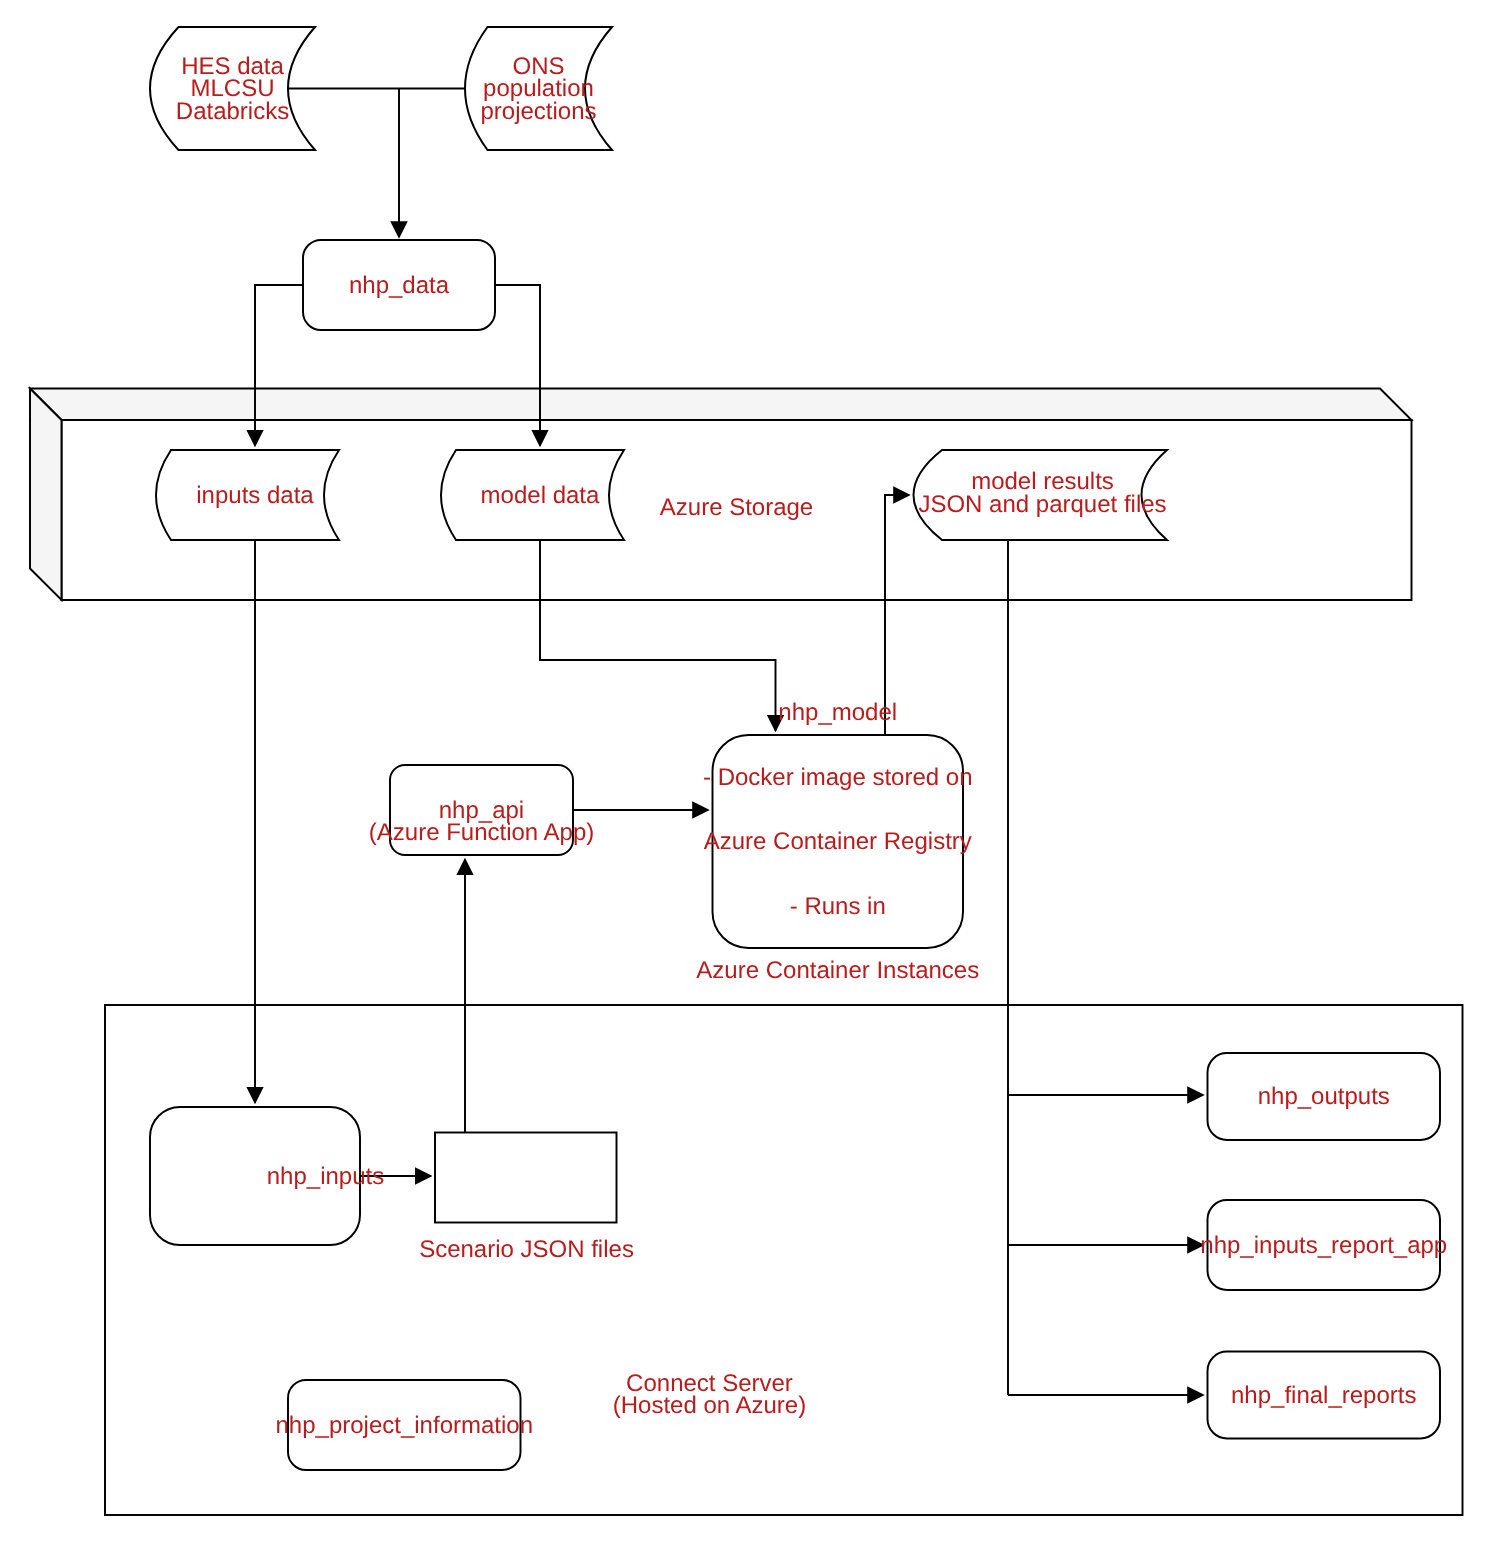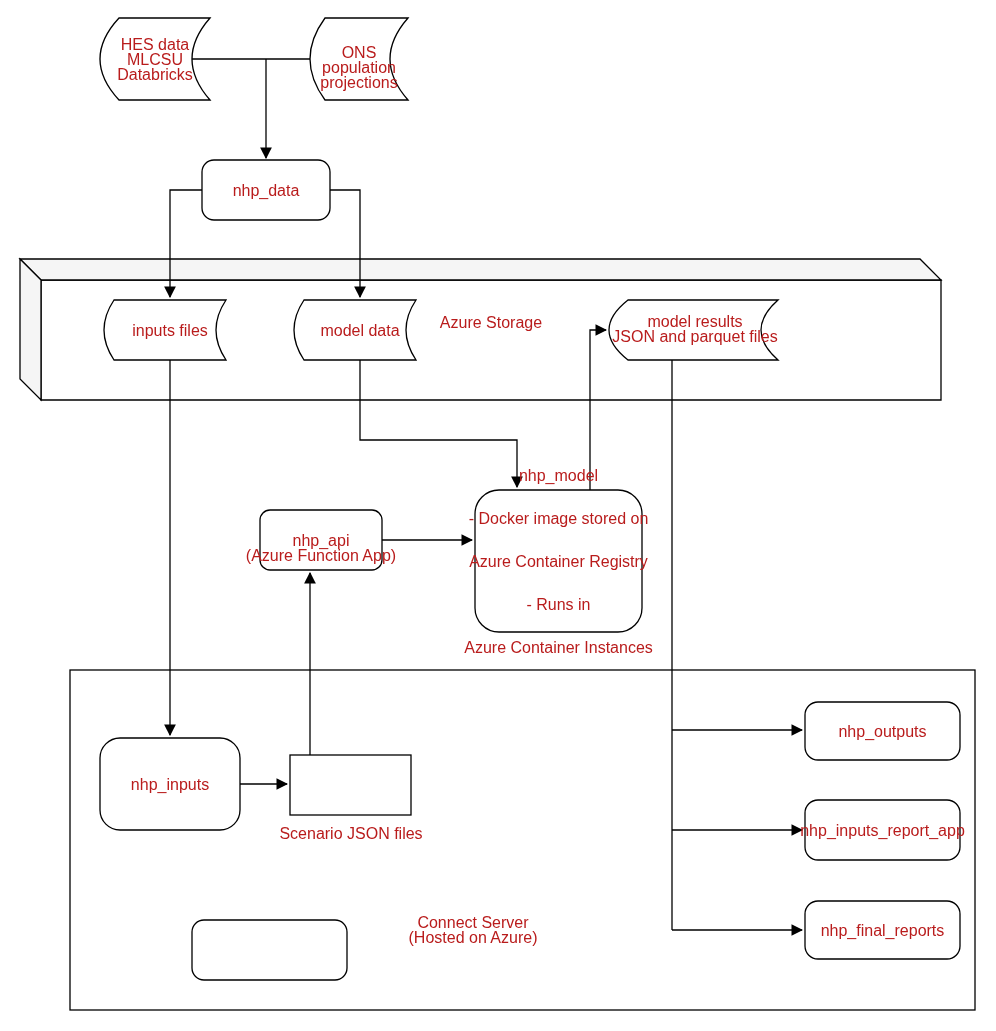--- a/index.html
+++ b/index.html
@@ -78,39 +78,39 @@
     <rect class="shape" x="805" y="800" width="155" height="60" rx="13" ry="13"></rect>
     <rect class="shape" x="805" y="901" width="155" height="58" rx="13" ry="13"></rect>
   </svg>
 
   <div class="lbl" style="left:104px; top:28px; width:102px; height:62px;">
     <span>HES data</span>
     <span>MLCSU</span>
     <span>Databricks</span>
   </div>
 
-  <div class="lbl" style="left:309px; top:28px; width:100px; height:62px;justify-content:flex-end;">
+  <div class="lbl" style="left:309px; top:28px; width:100px; height:62px;">
     <span>ONS</span>
     <span>population</span>
     <span>projections</span>
   </div>
 
   <div class="lbl" style="left:202px; top:160px; width:128px; height:60px;">
     <span>nhp_data</span>
   </div>
 
   <div class="lbl" style="left:116px; top:300px; width:108px; height:60px;">
-    <span>inputs files</span>
+    <span>inputs data</span>
   </div>
 
   <div class="lbl" style="left:306px; top:300px; width:108px; height:60px;">
     <span>model data</span>
   </div>
 
-  <div class="lbl" style="left:441px; top:313px; width:100px; height:18px;">
+  <div class="lbl" style="left:441px; top:329px; width:100px; height:18px;">
     <span>Azure Storage</span>
   </div>
 
   <div class="lbl" style="left:613px; top:298px; width:164px; height:62px;">
     <span>model results</span>
     <span>JSON and parquet files</span>
   </div>
 
   <div class="lbl" style="left:260px; top:510px; width:122px; height:76px;">
     <span>nhp_api</span>
@@ -118,33 +118,36 @@
   </div>
 
   <div class="lbl" style="left:477px; top:492px; width:163px; height:138px;gap:28px;">
     <span>nhp_model</span>
     <span>- Docker image stored on</span>
     <span>Azure Container Registry</span>
     <span>- Runs in</span>
     <span>Azure Container Instances</span>
   </div>
 
-  <div class="lbl" style="left:100px; top:738px; width:140px; height:92px;">
+  <div class="lbl" style="left:100px; top:738px; width:140px; height:92px;padding-left:47px;">
     <span>nhp_inputs</span>
   </div>
 
   <div class="lbl" style="left:292px; top:755px; width:118px; height:60px;margin-top:48px;">
     <span>Scenario JSON files</span>
   </div>
 
   <div class="lbl" style="left:398px; top:868px; width:150px; height:36px;margin-top:44px;">
     <span>Connect Server</span>
     <span>(Hosted on Azure)</span>
   </div>
 
+  <div class="lbl" style="left:192px; top:920px; width:155px; height:60px;">
+    <span>nhp_project_information</span>
+  </div>
 
   <div class="lbl" style="left:805px; top:702px; width:155px; height:58px;text-align:right;">
     <span>nhp_outputs</span>
   </div>
 
   <div class="lbl" style="left:805px; top:800px; width:155px; height:60px;">
     <span>nhp_inputs_report_app</span>
   </div>
 
   <div class="lbl" style="left:805px; top:901px; width:155px; height:58px;">

